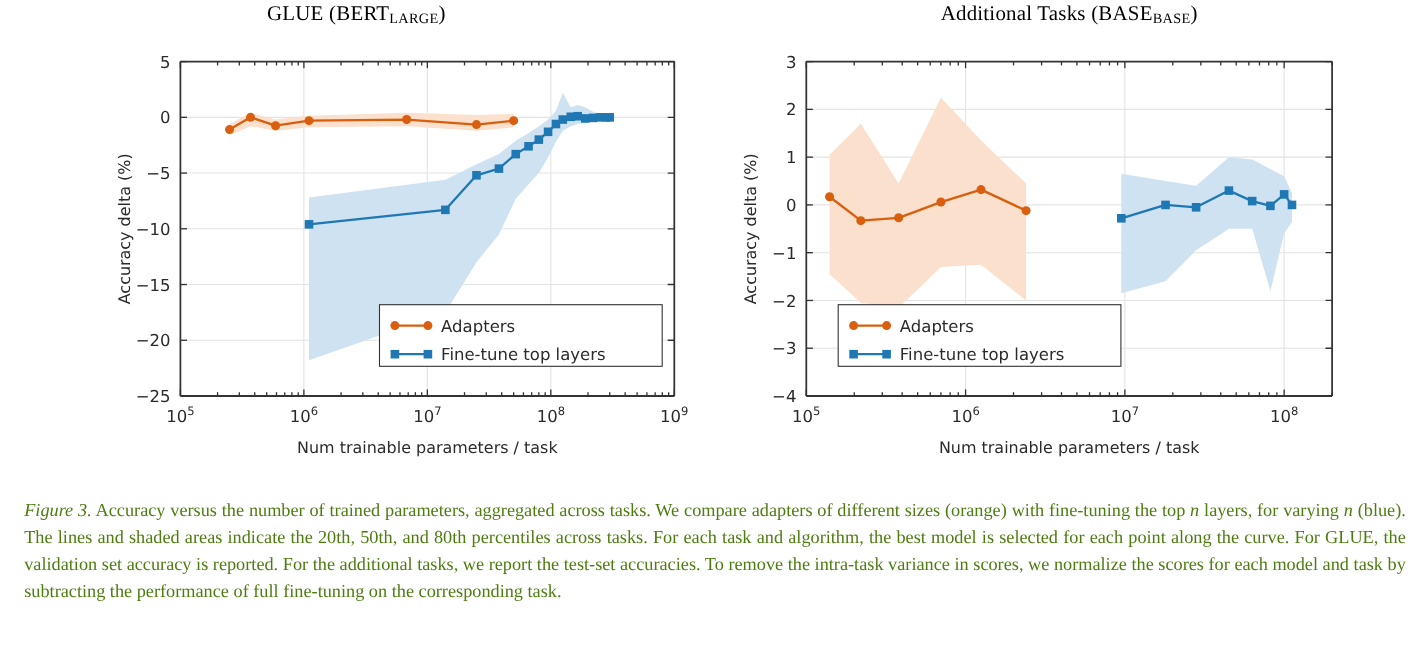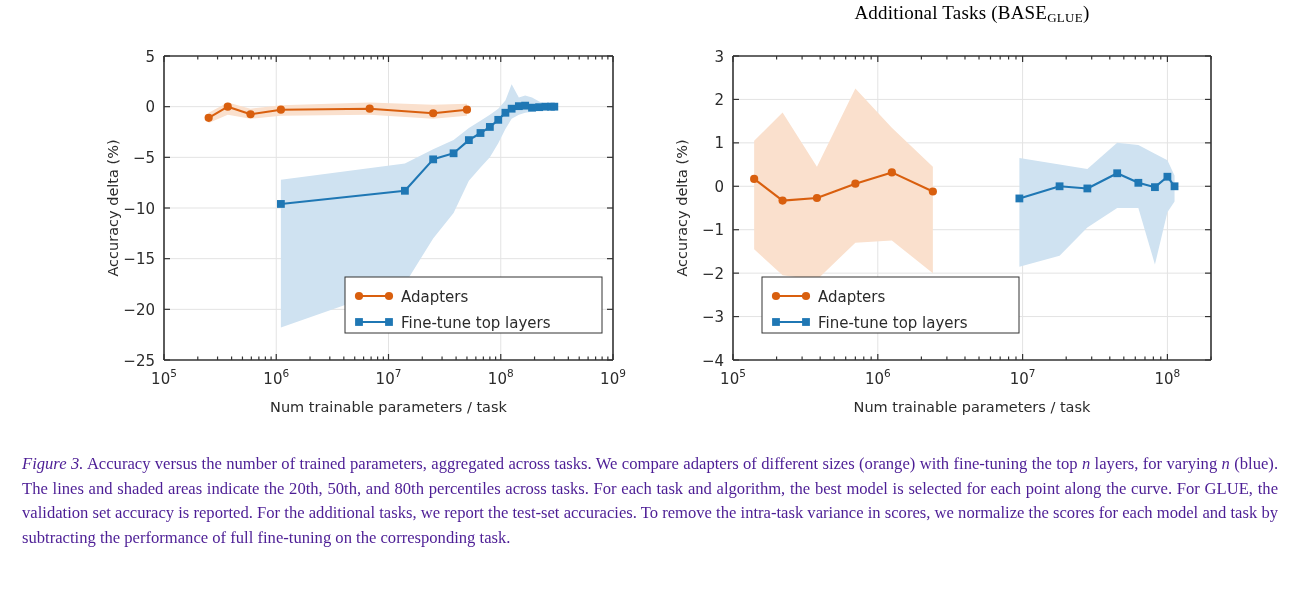--- a/index.html
+++ b/index.html
@@ -29,31 +29,34 @@
     font-size:14.5px;fill:#2b2b2b;
   }
   .legend-text{
     font-family:"DejaVu Sans","Liberation Sans",sans-serif;
     font-size:15px;fill:#2b2b2b;
   }
 
   .caption{
     position:absolute;left:22px;top:452px;width:1256px;
     font-family:"Liberation Serif",serif;
-    font-size:16.6px;line-height:24.6px;text-align:justify;color:#4c1d95;
+    font-size:16.6px;line-height:24.6px;text-align:justify;color:#4d7c0f;
   }
   .caption .figlabel{font-style:italic;}
   .caption i{font-style:italic;}
 </style>
 </head>
 <body>
 
 <div class="figure">
 
   <div class="panel panel-left">
+    <div class="panel-title">
+      <span>GLUE (BERT</span><sub>LARGE</sub><span>)</span>
+    </div>
     <svg class="plot-svg" id="svg-glue" width="648" height="440">
         <line x1="164" y1="106.66666666666666" x2="613" y2="106.66666666666666" stroke="#e3e3e3" stroke-width="1"></line>
         <line x1="164" y1="157.33333333333331" x2="613" y2="157.33333333333331" stroke="#e3e3e3" stroke-width="1"></line>
         <line x1="164" y1="208" x2="613" y2="208" stroke="#e3e3e3" stroke-width="1"></line>
         <line x1="164" y1="258.66666666666663" x2="613" y2="258.66666666666663" stroke="#e3e3e3" stroke-width="1"></line>
         <line x1="164" y1="309.33333333333337" x2="613" y2="309.33333333333337" stroke="#e3e3e3" stroke-width="1"></line>
         <line x1="276.25" y1="56" x2="276.25" y2="360" stroke="#e3e3e3" stroke-width="1"></line>
         <line x1="388.5" y1="56" x2="388.5" y2="360" stroke="#e3e3e3" stroke-width="1"></line>
         <line x1="500.75" y1="56" x2="500.75" y2="360" stroke="#e3e3e3" stroke-width="1"></line>
         <path d="M208.67,112.75 L227.78,102.61 L250.53,108.69 L280.90,105.15 L369.70,102.61 L433.17,104.64 L466.96,103.63 L466.96,115.79 L433.17,118.83 L369.70,114.77 L280.90,115.79 L250.53,118.83 L227.78,114.77 L208.67,122.88 Z" fill="#fae0cd" stroke="none"></path>
@@ -197,21 +200,21 @@
         <text x="401" y="301.5" class="legend-text">Adapters</text>
         <line x1="357" y1="322" x2="391" y2="322" stroke="#1f77b4" stroke-width="2.1"></line>
         <rect x="355.1" y="318.1" width="7.8" height="7.8" fill="#1f77b4"></rect>
         <rect x="385.1" y="318.1" width="7.8" height="7.8" fill="#1f77b4"></rect>
         <text x="401" y="327.5" class="legend-text">Fine-tune top layers</text>
       </svg>
   </div>
 
   <div class="panel panel-right">
     <div class="panel-title">
-      <span>Additional Tasks (BASE</span><sub>GLUE</sub><span>)</span>
+      <span>Additional Tasks (BASE</span><sub>BASE</sub><span>)</span>
     </div>
     <svg class="plot-svg" id="svg-additional" width="648" height="440">
         <line x1="85" y1="99.42857142857142" x2="563" y2="99.42857142857142" stroke="#e3e3e3" stroke-width="1"></line>
         <line x1="85" y1="142.85714285714283" x2="563" y2="142.85714285714283" stroke="#e3e3e3" stroke-width="1"></line>
         <line x1="85" y1="186.28571428571428" x2="563" y2="186.28571428571428" stroke="#e3e3e3" stroke-width="1"></line>
         <line x1="85" y1="229.7142857142857" x2="563" y2="229.7142857142857" stroke="#e3e3e3" stroke-width="1"></line>
         <line x1="85" y1="273.1428571428571" x2="563" y2="273.1428571428571" stroke="#e3e3e3" stroke-width="1"></line>
         <line x1="85" y1="316.57142857142856" x2="563" y2="316.57142857142856" stroke="#e3e3e3" stroke-width="1"></line>
         <line x1="229.80328886071007" y1="56" x2="229.80328886071007" y2="360" stroke="#e3e3e3" stroke-width="1"></line>
         <line x1="374.60657772142014" y1="56" x2="374.60657772142014" y2="360" stroke="#e3e3e3" stroke-width="1"></line>

